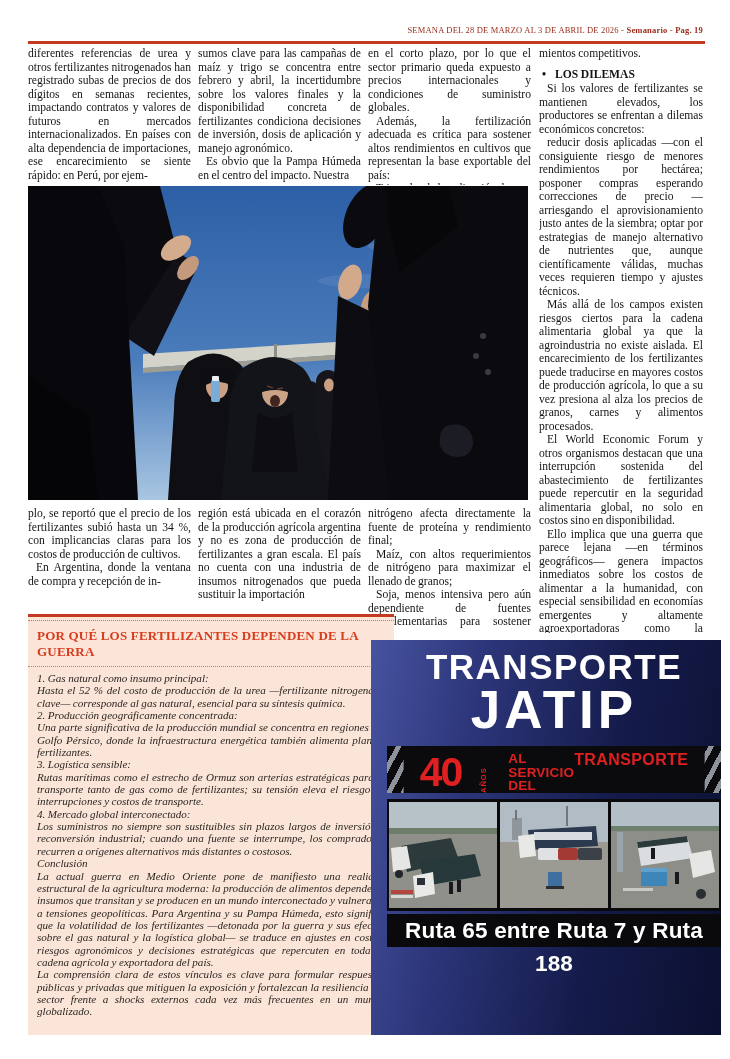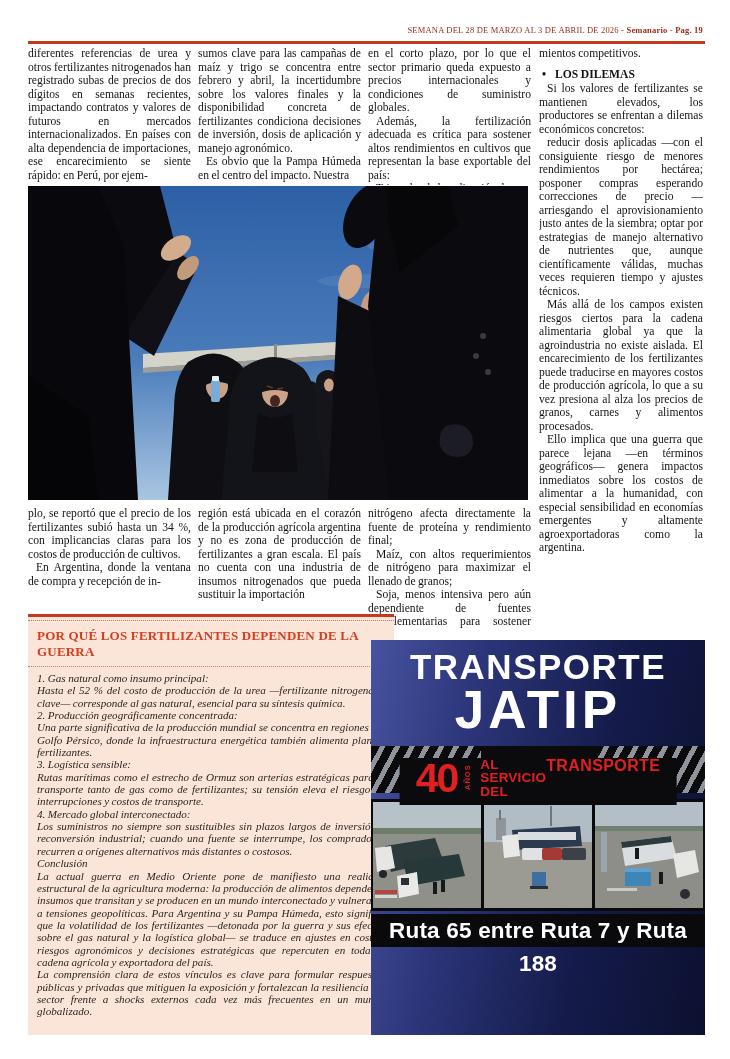--- a/index.html
+++ b/index.html
@@ -36,31 +36,31 @@
   .ib-dot{border-top:1.5px dotted #c57a5a;margin:0 -9px;}
   .ib-dot.first{margin-top:3px;}
   .ib-title{font-weight:bold;font-size:13px;letter-spacing:.2px;color:#d63c1e;padding:7px 0 6px;}
   .ib-body{font-style:italic;font-size:11.1px;line-height:12.35px;text-align:justify;color:#2a2622;
            padding-top:5px;word-spacing:-.3px;}
   .ib-body p{margin:0;}
 
   
   .ad{position:absolute;left:371px;top:640px;width:334px;height:395px;overflow:hidden;
       background:linear-gradient(100deg,#46539f 0%,#2c3579 28%,#141b4a 65%,#0c1030 100%);
-      font-family:"Liberation Sans",sans-serif;}
+      font-family:"Liberation Sans",sans-serif;padding-left:16px;}
   .ad-t1{margin-top:9px;text-align:center;font-size:35px;font-weight:bold;color:#ffffff;
          letter-spacing:1.5px;line-height:1.05;}
   .ad-t2{text-align:center;font-size:53px;font-weight:bold;color:#ffffff;letter-spacing:4px;line-height:.92;}
   .ad-band{position:relative;margin-top:11px;height:47px;background:#0b0b0e;}
   .stripes{position:absolute;top:0;bottom:0;width:110px;
            background:repeating-linear-gradient(118deg,rgba(0,0,0,0) 0 8px,#8f939b 8px 13px);}
   .s-left{left:0;}
   .s-right{right:0;}
-  .band-center{position:absolute;left:50%;top:12px;transform:translateX(-50%);height:100%;
-               background:#0b0b0e;padding:0 16px;display:flex;align-items:flex-start;gap:5px;}
+  .band-center{position:absolute;left:50%;top:0;transform:translateX(-50%);height:100%;
+               background:#0b0b0e;padding:0 16px;display:flex;align-items:flex-end;gap:17px;}
   .num40{font-size:41px;font-weight:bold;color:#e02020;line-height:1;letter-spacing:-2px;}
   .anos{writing-mode:vertical-rl;transform:rotate(180deg);font-size:7.5px;font-weight:bold;
         color:#e02020;letter-spacing:1px;height:32px;}
   .slogan{display:flex;flex-direction:row;color:#e02020;font-weight:bold;text-align:left;
           line-height:1;margin-left:4px;}
   .slogan .sl1{font-size:13.5px;letter-spacing:.2px;}
   .slogan .sl2{font-size:16px;letter-spacing:.4px;}
   .ad-photos{margin-top:6px;background:#0a0a0d;padding:3px 2px;display:flex;gap:3px;height:106px;box-sizing:content-box;}
   .ad-photos svg{display:block;}
   .ad-contacts{display:flex;justify-content:space-between;padding:9px 10px 5px;color:#ffffff;
@@ -89,20 +89,21 @@
     <p class="ind">Además, la fertilización adecuada es crítica para sostener altos rendimientos en cultivos que representan la base exportable del país:</p>
     <p class="ind">Trigo, donde la aplicación de</p>
   </div>
 
   <div class="tcol c4">
     <p>mientos competitivos.</p>
     <p class="dilemas"><span class="bullet">•</span><span>LOS DILEMAS</span></p>
     <p class="ind">Si los valores de fertilizantes se mantienen elevados, los productores se enfrentan a dilemas económicos concretos:</p>
     <p class="ind">reducir dosis aplicadas —con el consiguiente riesgo de menores rendimientos por hectárea; posponer compras esperando correcciones de precio —arriesgando el aprovisionamiento justo antes de la siembra; optar por estrategias de manejo alternativo de nutrientes que, aunque científicamente válidas, muchas veces requieren tiempo y ajustes técnicos.</p>
     <p class="ind">Más allá de los campos existen riesgos ciertos para la cadena alimentaria global ya que la agroindustria no existe aislada. El encarecimiento de los fertilizantes puede traducirse en mayores costos de producción agrícola, lo que a su vez presiona al alza los precios de granos, carnes y alimentos procesados.</p>
+    <p class="ind">El World Economic Forum y otros organismos destacan que una interrupción sostenida del abastecimiento de fertilizantes puede repercutir en la seguridad alimentaria global, no solo en costos sino en disponibilidad.</p>
     <p class="ind">Ello implica que una guerra que parece lejana —en términos geográficos— genera impactos inmediatos sobre los costos de alimentar a la humanidad, con especial sensibilidad en economías emergentes y altamente agroexportadoras como la argentina.</p>
   </div>
 
   <div class="photo">
     <svg width="500" height="314" viewBox="0 0 500 314" xmlns="http://www.w3.org/2000/svg">
       <defs>
         <linearGradient id="sky" x1="0" y1="0" x2="0" y2="1">
           <stop offset="0" stop-color="#2d5fa6"></stop>
           <stop offset="0.55" stop-color="#4a7cbb"></stop>
           <stop offset="1" stop-color="#a9c6e2"></stop>

